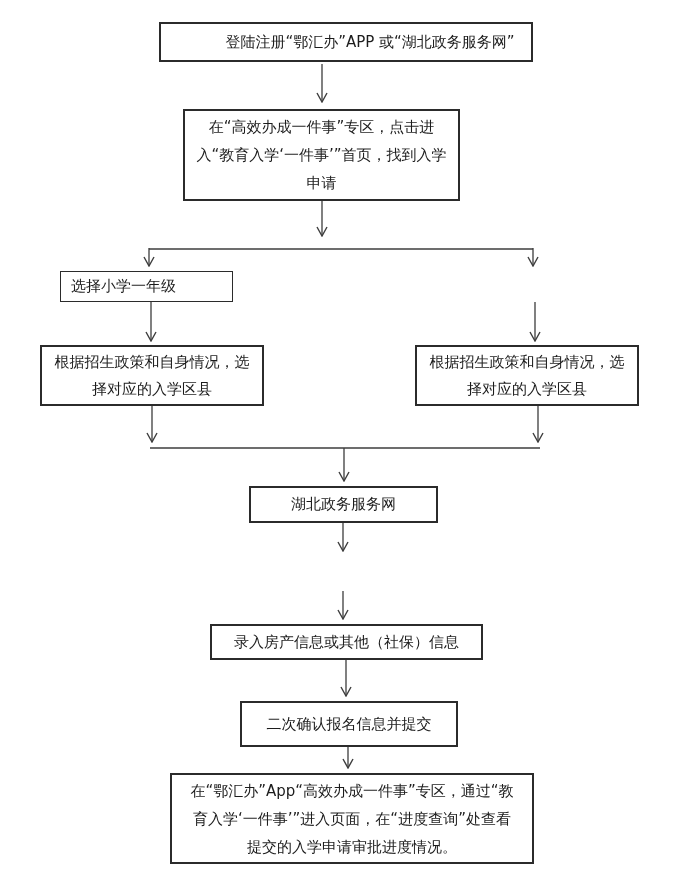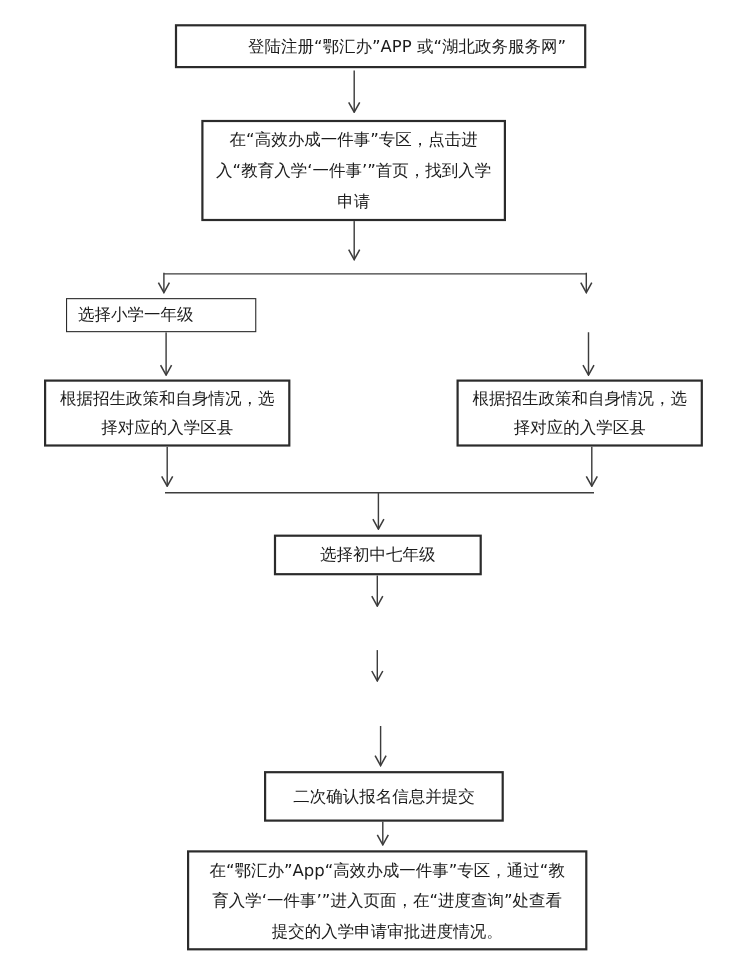--- a/index.html
+++ b/index.html
@@ -99,24 +99,27 @@
 
   <div class="node" id="n-dist-l">
     <span class="txt">根据招生政策和自身情况，选择对应的入学区县</span>
   </div>
 
   <div class="node" id="n-dist-r">
     <span class="txt">根据招生政策和自身情况，选择对应的入学区县</span>
   </div>
 
   <div class="node" id="n-student">
-    <span class="txt">选择初中七年级</span>
+    <span class="txt">湖北政务服务网</span>
   </div>
 
 
+  <div class="node" id="n-property">
+    <span class="txt">录入房产信息或其他（社保）信息</span>
+  </div>
 
   <div class="node" id="n-confirm">
     <span class="txt">二次确认报名信息并提交</span>
   </div>
 
   <div class="node" id="n-progress">
     <span class="txt">在“鄂汇办”App“高效办成一件事”专区，通过“教育入学‘一件事’”进入页面，在“进度查询”处查看提交的入学申请审批进度情况。</span>
   </div>
 
 </div>

